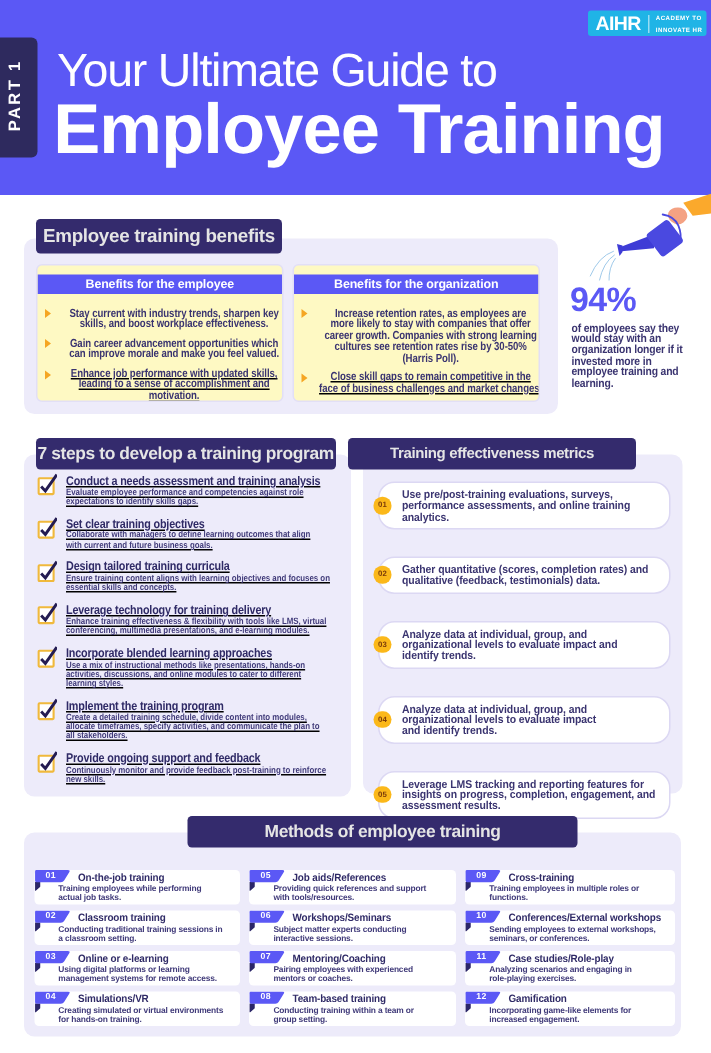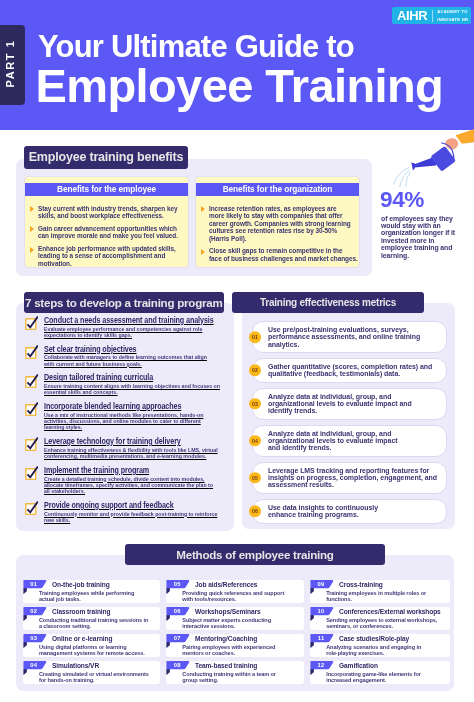--- a/index.html
+++ b/index.html
@@ -21,21 +21,21 @@
     background: #2E2A5E; border-radius: 4px;
     display: flex; align-items: center; justify-content: center;
   }
   .part-badge span {
     transform: rotate(-90deg); white-space: nowrap;
     color: #fff; font-size: 11px; font-weight: 700; letter-spacing: 1.6px;
     padding-left: 3px;
   }
   .h-title1 {
     position: absolute; left: 38px; top: 30.5px;
-    color: #fff; font-size: 31px; font-weight: 700; letter-spacing: -0.8px;
+    color: #fff; font-size: 31px; font-weight: 400; letter-spacing: -0.8px;
     line-height: 1;
   }
   .h-title2 {
     position: absolute; left: 35.5px; top: 62px;
     color: #ffffff; font-size: 47px; font-weight: 700; letter-spacing: -0.6px;
     line-height: 1;
   }
   .logo {
     position: absolute; left: 392px; top: 7px; width: 79px; height: 17px;
     background: #20B4E6; border-radius: 2px;
@@ -61,22 +61,22 @@
   .ben-card {
     position: absolute; background: #fef9c3; border-radius: 4px; overflow: hidden;
     border: 1px solid #E2DFF6;
   }
   .ben-head {
     background: #5B58F5; color: #fff; font-size: 8.3px; font-weight: 700;
     text-align: center; letter-spacing: -0.1px;
     height: 13.6px; line-height: 13.6px; margin-top: 5.5px;
   }
   .ben-list { padding: 8.5px 5px 4px 4px; }
-  .ben-item { position: relative; padding-left: 8.5px; margin-bottom: 5.2px; }
-  .ben-item:last-child { margin-bottom: 12px; }
+  .ben-item { position: relative; padding-left: 8.5px; margin-bottom: 5.2px; text-align: center; }
+  .ben-item:last-child { margin-bottom: 12px; text-decoration: underline; }
   .ben-item .tri {
     position: absolute; left: 1px; top: 1.6px; width: 0; height: 0;
     border-left: 4.6px solid #F5A623;
     border-top: 3.2px solid transparent; border-bottom: 3.2px solid transparent;
   }
   .ben-item p { font-size: 7.8px; line-height: 0.96; color: #3A3470; font-weight: 700;
                 letter-spacing: -0.05px; width: 190px; white-space: pre-line; transform: scaleX(0.822);
                 transform-origin: left top; }
   #ben-card-1 { left: 24px; top: 176px; width: 165px; height: 92px; }
   #ben-card-2 { left: 195px; top: 176px; width: 165px; height: 92px; }
@@ -107,21 +107,21 @@
                white-space: pre-line; letter-spacing: -0.02px; width: 215px;
                transform: scaleX(0.865); transform-origin: left top; margin-top: 1.4px; }
   .chk { position: absolute; left: -1.3px; top: -0.6px; width: 15.5px; height: 15.5px; }
 
   
   #panel-metrics { left: 241.5px; top: 303px; width: 213px; height: 226px; }
   #title-metrics { left: 232px; top: 292px; width: 192px; height: 20.5px; font-size: 10px; letter-spacing: -0.25px; }
   .metrics-list { position: absolute; left: 252.4px; top: 321px; width: 195px; }
   .metric {
     position: relative; background: #fff; border: 1px solid #DCD8F3; border-radius: 11px;
-    margin-bottom: 5px; padding: 4.2px 6px 4.2px 14.6px; min-height: 24.6px;
+    margin-bottom: 18px; padding: 4.2px 6px 4.2px 14.6px; min-height: 24.6px;
   }
   .metric .num {
     position: absolute; left: -4.2px; top: 50%; transform: translateY(-50%);
     width: 11.6px; height: 11.6px; border-radius: 50%;
     background: #FBB81A; color: #7A3A0A; font-size: 5.2px; font-weight: 700;
     display: flex; align-items: center; justify-content: center; letter-spacing: 0.1px;
   }
   .metric p {
     font-size: 7.6px; font-weight: 700; color: #3A3470; line-height: 0.95;
     white-space: pre-line; letter-spacing: -0.05px; width: 192px;
@@ -278,33 +278,33 @@
       </svg>
       <div class="step-head">Design tailored training curricula</div>
       <div class="step-body">Ensure training content aligns with learning objectives and focuses on
 essential skills and concepts.</div>
     </div>
       <div class="step">
       <svg class="chk" viewBox="-2 -3 15 15">
         <rect x="0.68" y="0.68" width="9.64" height="10.24" rx="0.5" fill="#ffffff" stroke="#F0B93C" stroke-width="1.36"></rect>
         <path d="M2.3 6.0 L5.0 8.9 L12.4 -1.6" fill="none" stroke="#241C52" stroke-width="1.85" stroke-linecap="butt" stroke-linejoin="miter"></path>
       </svg>
+      <div class="step-head">Leverage technology for training delivery</div>
+      <div class="step-body">Enhance training effectiveness &amp; flexibility with tools like LMS, virtual
+conferencing, multimedia presentations, and e-learning modules.</div>
+    </div>
+      <div class="step">
+      <svg class="chk" viewBox="-2 -3 15 15">
+        <rect x="0.68" y="0.68" width="9.64" height="10.24" rx="0.5" fill="#ffffff" stroke="#F0B93C" stroke-width="1.36"></rect>
+        <path d="M2.3 6.0 L5.0 8.9 L12.4 -1.6" fill="none" stroke="#241C52" stroke-width="1.85" stroke-linecap="butt" stroke-linejoin="miter"></path>
+      </svg>
       <div class="step-head">Incorporate blended learning approaches</div>
       <div class="step-body">Use a mix of instructional methods like presentations, hands-on
 activities, discussions, and online modules to cater to different
 learning styles.</div>
-    </div>
-      <div class="step">
-      <svg class="chk" viewBox="-2 -3 15 15">
-        <rect x="0.68" y="0.68" width="9.64" height="10.24" rx="0.5" fill="#ffffff" stroke="#F0B93C" stroke-width="1.36"></rect>
-        <path d="M2.3 6.0 L5.0 8.9 L12.4 -1.6" fill="none" stroke="#241C52" stroke-width="1.85" stroke-linecap="butt" stroke-linejoin="miter"></path>
-      </svg>
-      <div class="step-head">Leverage technology for training delivery</div>
-      <div class="step-body">Enhance training effectiveness &amp; flexibility with tools like LMS, virtual
-conferencing, multimedia presentations, and e-learning modules.</div>
     </div>
       <div class="step">
       <svg class="chk" viewBox="-2 -3 15 15">
         <rect x="0.68" y="0.68" width="9.64" height="10.24" rx="0.5" fill="#ffffff" stroke="#F0B93C" stroke-width="1.36"></rect>
         <path d="M2.3 6.0 L5.0 8.9 L12.4 -1.6" fill="none" stroke="#241C52" stroke-width="1.85" stroke-linecap="butt" stroke-linejoin="miter"></path>
       </svg>
       <div class="step-head">Implement the training program</div>
       <div class="step-body">Create a detailed training schedule, divide content into modules,
 allocate timeframes, specify activities, and communicate the plan to
 all stakeholders.</div>

